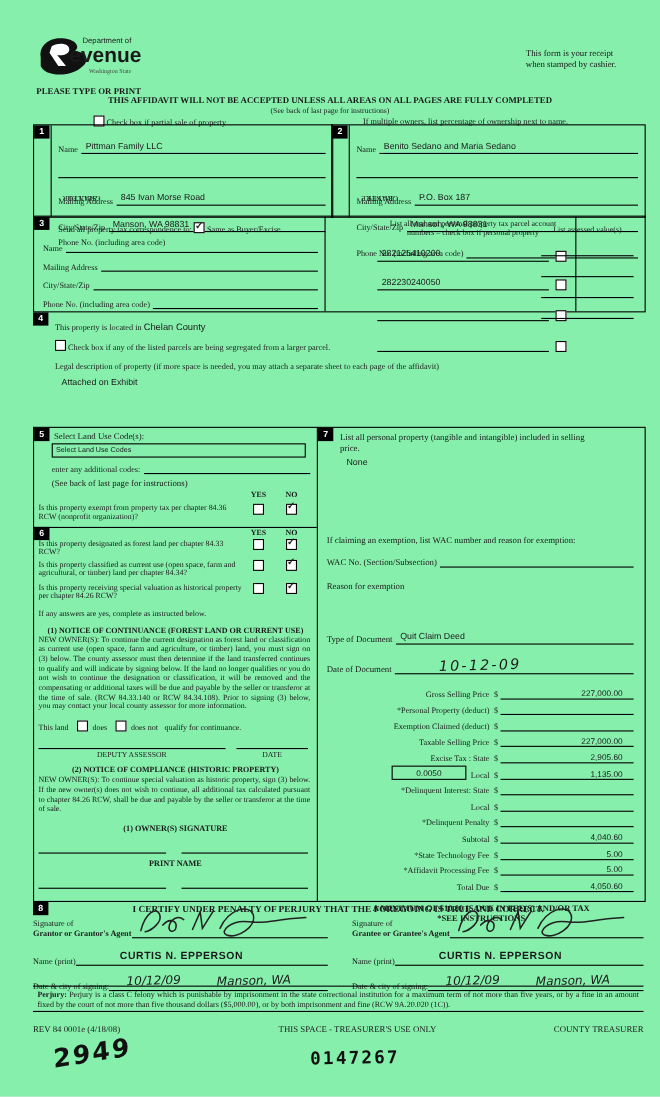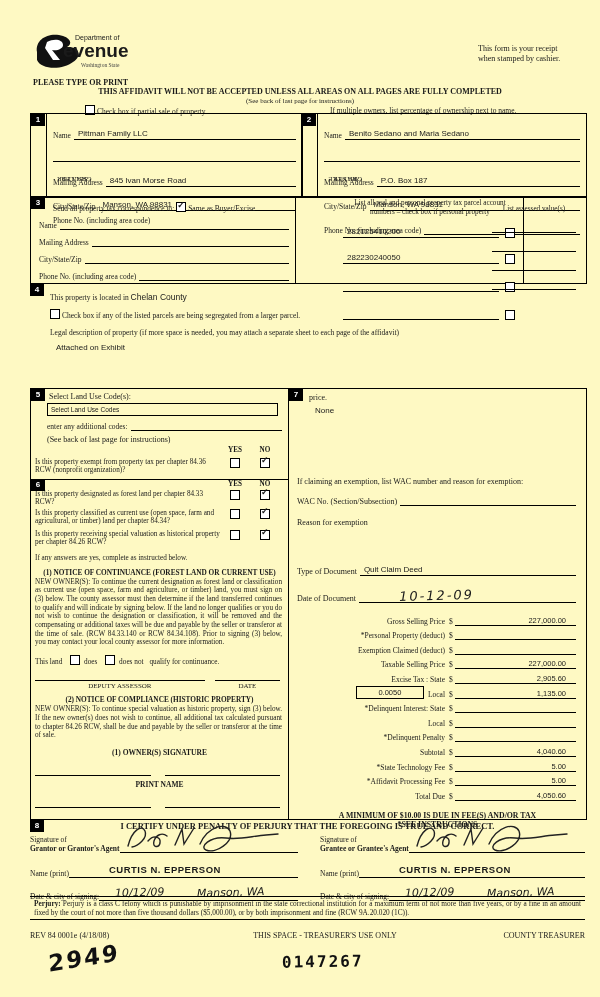--- a/index.html
+++ b/index.html
@@ -1,16 +1,16 @@
 <!DOCTYPE html>
 <html><head>
 <meta charset="utf-8">
 <style>
   html,body{margin:0;padding:0;background:#e8e8e8;}
-  .page{position:relative;width:600px;height:997px;background:#fef9c3;margin:0 auto;
+  .page{position:relative;width:600px;height:997px;background:#86efac;margin:0 auto;
         font-family:"Liberation Serif",serif;color:#1a1a1a;overflow:hidden;}
   .abs{position:absolute;}
   .lbl{font-size:7.5px;color:#1a1a1a;}
   .b{font-weight:bold;}
   .ctr{text-align:center;}
   .typed{font-family:"Liberation Sans",sans-serif;font-size:8px;}
   .hand{font-family:"DejaVu Sans",sans-serif;font-style:italic;font-size:11px;transform:rotate(-1.5deg);display:inline-block;}
   .numbox{position:absolute;background:#000;color:#fff;width:14px;height:12px;line-height:12px;
           text-align:center;font-family:"Liberation Sans",sans-serif;font-size:8px;font-weight:bold;}
   .cb{display:inline-block;width:8px;height:8px;border:1px solid #000;vertical-align:-1px;
@@ -289,20 +289,21 @@
         <div class="row" style="margin:18px 8px 0 4px;gap:14px;">
           <span class="sigline" style="flex:1;"></span>
           <span class="sigline" style="flex:1;"></span>
         </div>
       </div>
     </div>
 
     <div class="abs" style="left:258px;top:0;width:297px;height:430px;">
       <div class="numbox" style="left:0;top:0;">7</div>
       <div style="margin:4px 8px 0 20px;font-size:8px;line-height:10px;">
+        <div>List all  personal property (tangible and intangible) included in selling</div>
         <div>price.</div>
       </div>
       <div class="typed" style="margin:3px 0 0 26px;">None</div>
 
       <div style="margin:62px 0 0 8px;font-size:8px;">If claiming an exemption, list WAC number and reason for exemption:</div>
       <div class="frow" style="margin:10px 10px 0 0;margin-left:8px;">
         <span class="lbl" style="font-size:8px;">WAC No. (Section/Subsection)</span>
         <span class="fill"></span>
       </div>
       <div style="margin:12px 0 0 8px;font-size:8px;">Reason for exemption</div>

